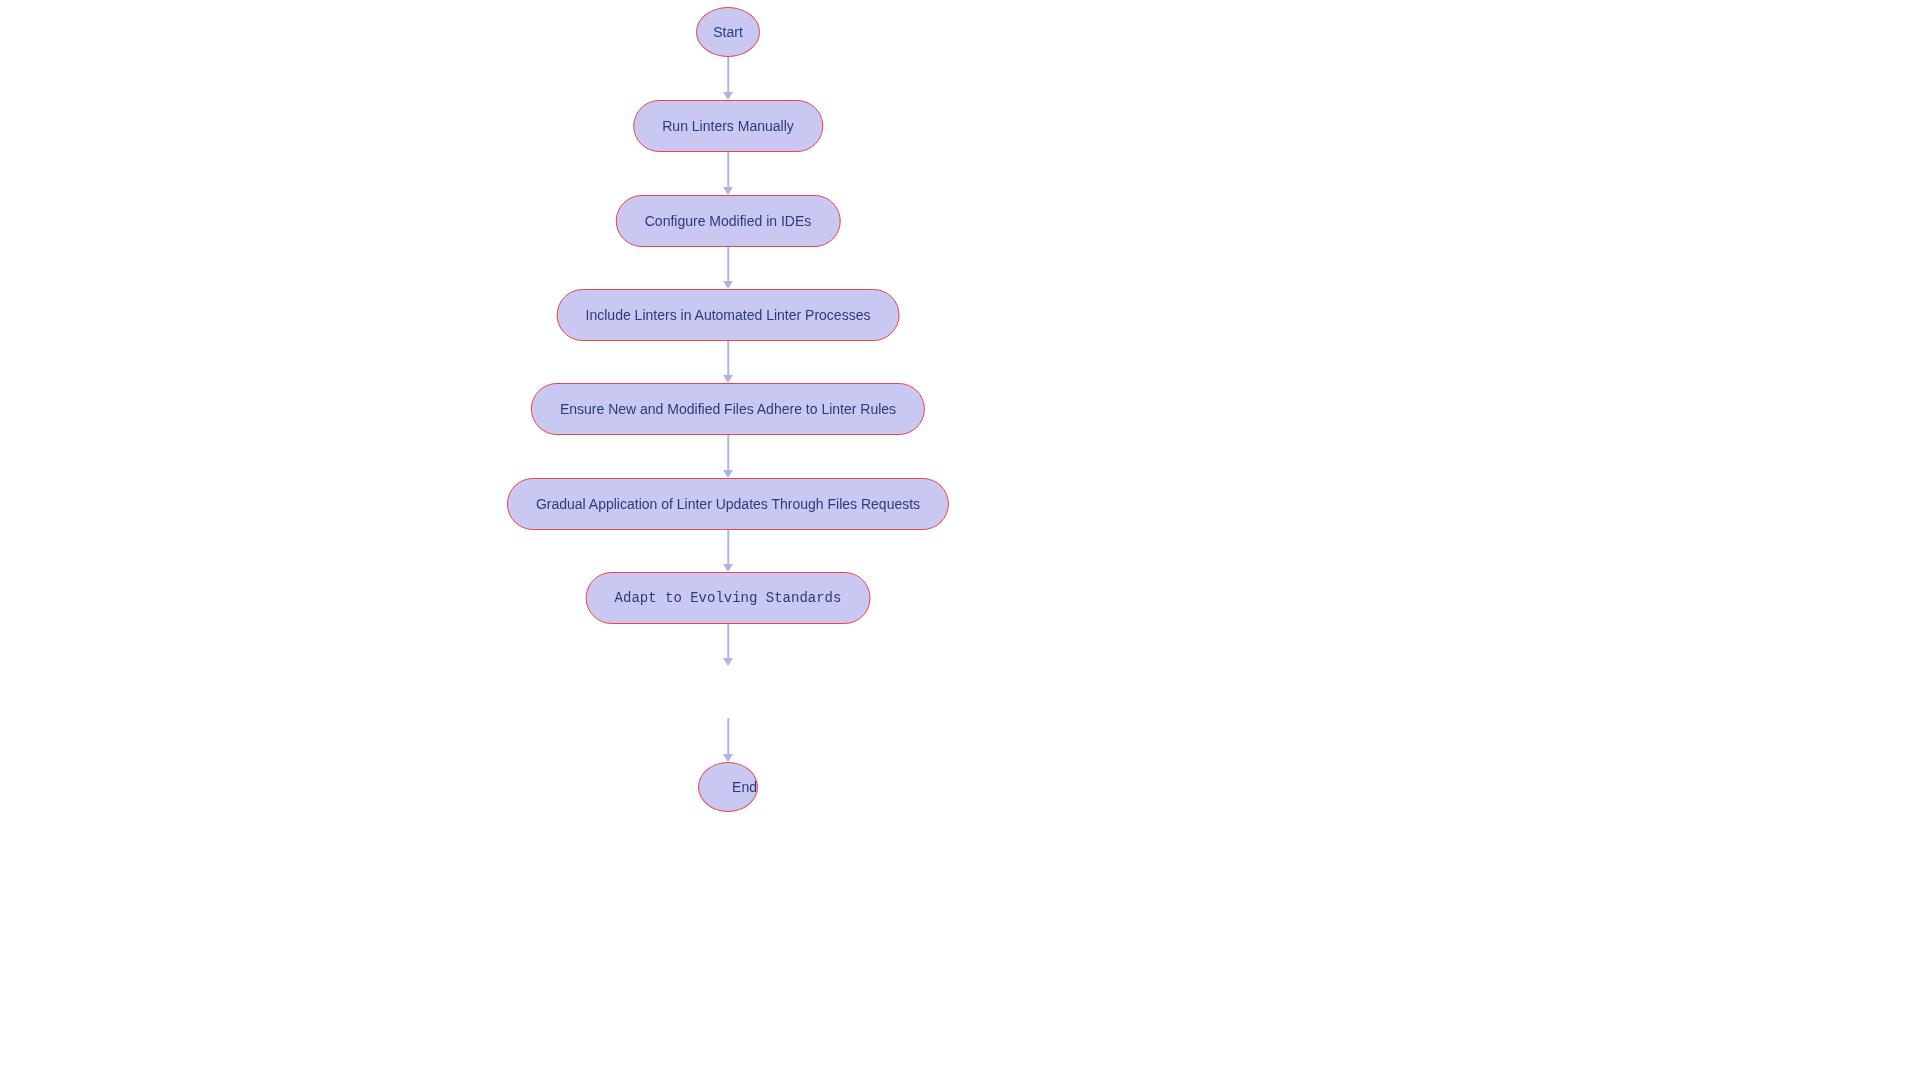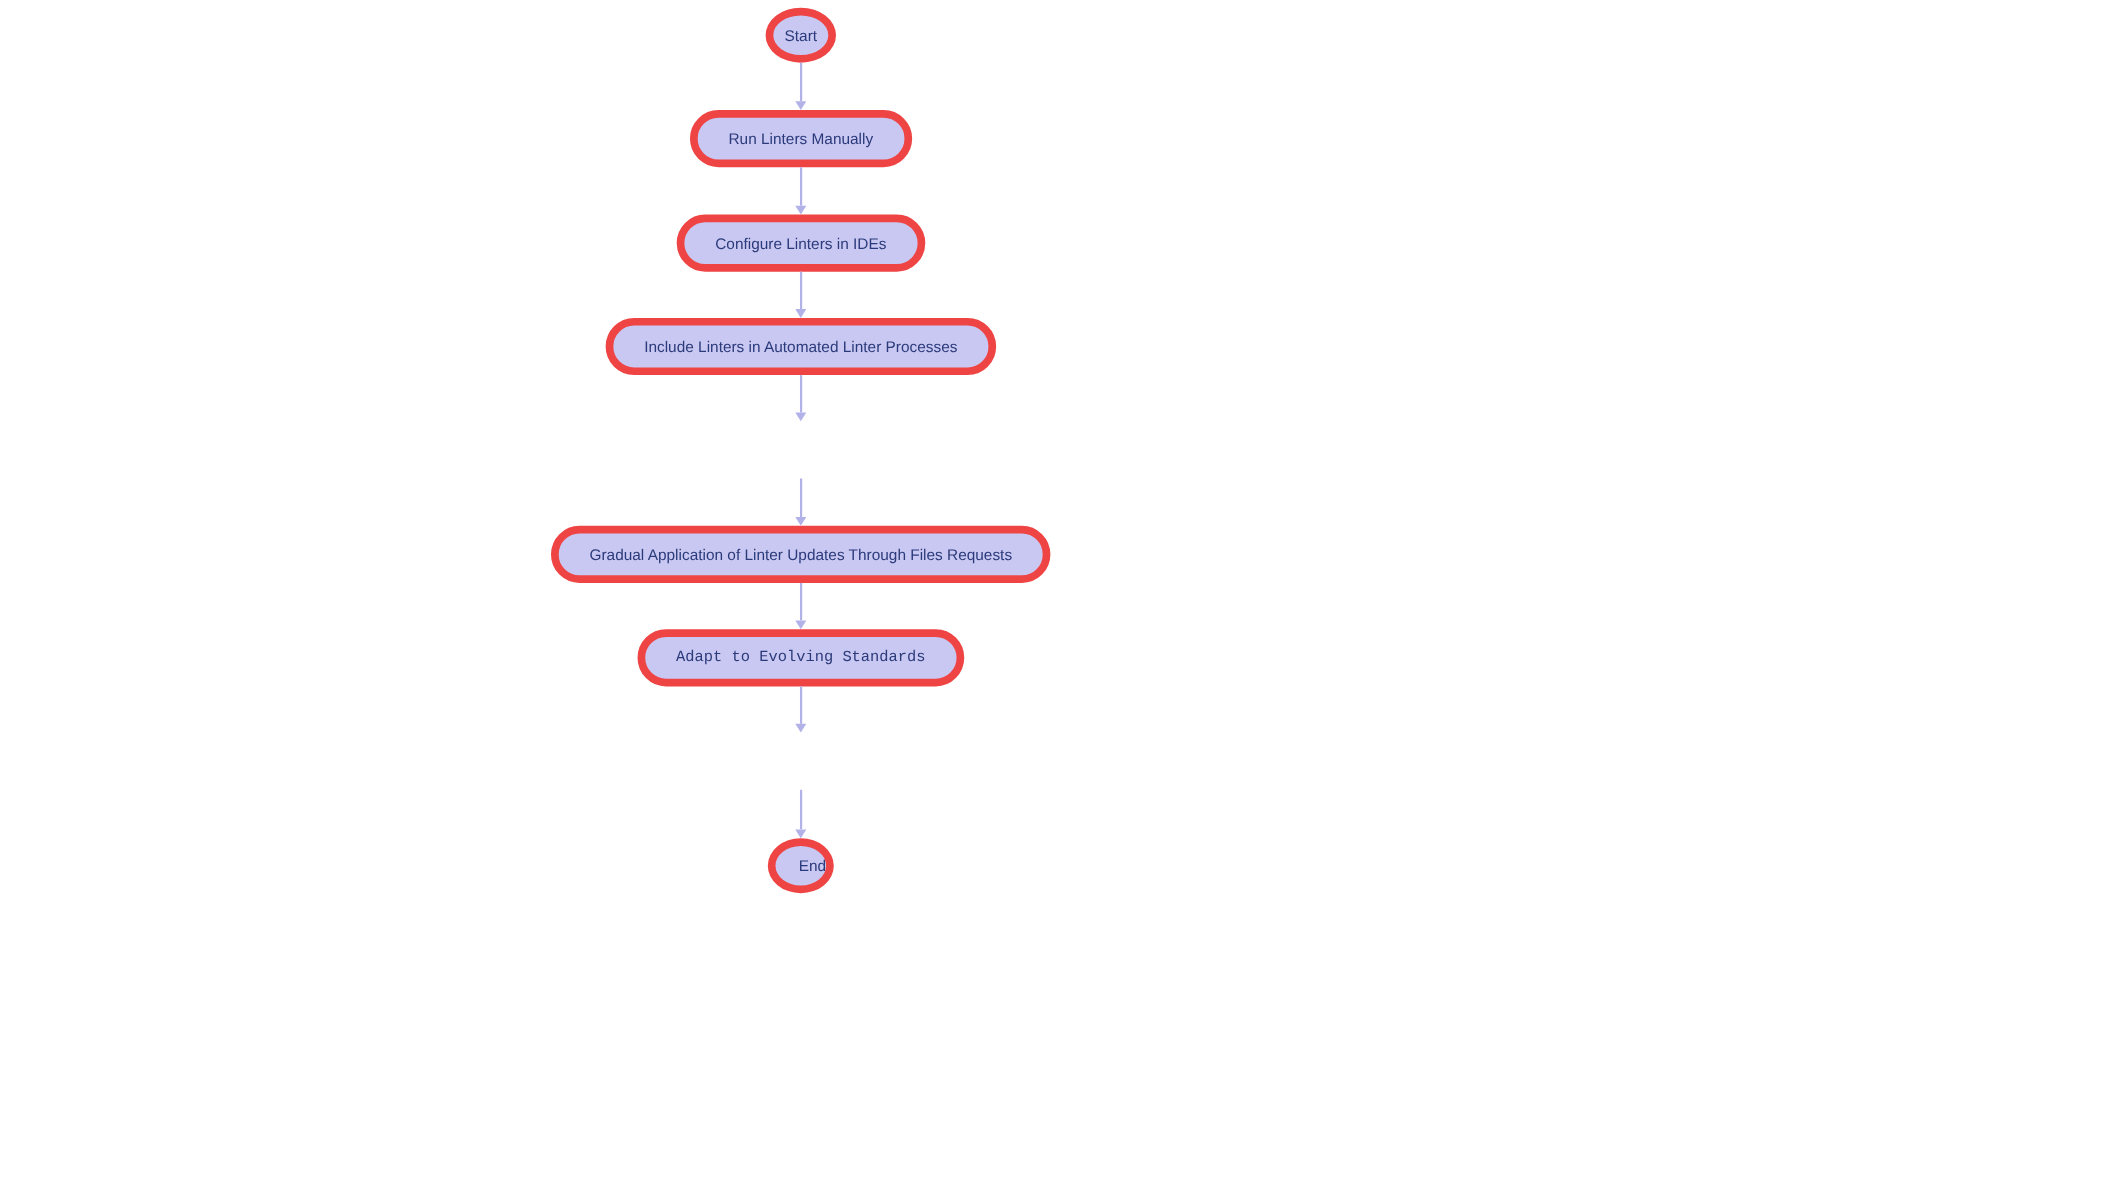--- a/index.html
+++ b/index.html
@@ -15,21 +15,21 @@
   .flowchart {
     position: absolute;
     left: 0;
     top: 0;
     width: 1920px;
     height: 1080px;
   }
   .node {
     position: absolute;
     background: #c9c8f2;
-    border: 7px solid #ef4444;
+    border: 1px solid #ef4444;
     color: #2b3a7a;
     font-size: 14px;
     display: flex;
     align-items: center;
     justify-content: center;
     text-align: center;
     box-sizing: border-box;
     white-space: nowrap;
     transform: translateX(-50%);
   }
@@ -64,24 +64,27 @@
 <body>
 
 <div class="flowchart" id="chart">
     <div class="node terminal" style="left: 728px; top: 7px; width: 64px; height: 50px;">
       <span>Start</span>
     </div>
     <div class="node process" style="left: 728px; top: 100px; min-width: 155px;">
       <span>Run Linters Manually</span>
     </div>
     <div class="node process" style="left: 728px; top: 195px; min-width: 175px;">
-      <span>Configure Linters in IDEs</span>
+      <span>Configure Modified in IDEs</span>
     </div>
     <div class="node process" style="left: 728px; top: 289px; min-width: 290px;">
       <span>Include Linters in Automated Linter Processes</span>
+    </div>
+    <div class="node process" style="left: 728px; top: 383px; min-width: 335px;">
+      <span>Ensure New and Modified Files Adhere to Linter Rules</span>
     </div>
     <div class="node process" style="left: 728px; top: 478px; min-width: 375px;">
       <span>Gradual Application of Linter Updates Through Files Requests</span>
     </div>
     <div class="node process" style="left: 728px; top: 572px; min-width: 198px; font-family: Liberation Mono, monospace;">
       <span>Adapt to Evolving Standards</span>
     </div>
     <div class="node terminal" style="left: 728px; top: 762px; width: 60px; height: 50px; justify-content: flex-end;">
       <span>End</span>
     </div>

